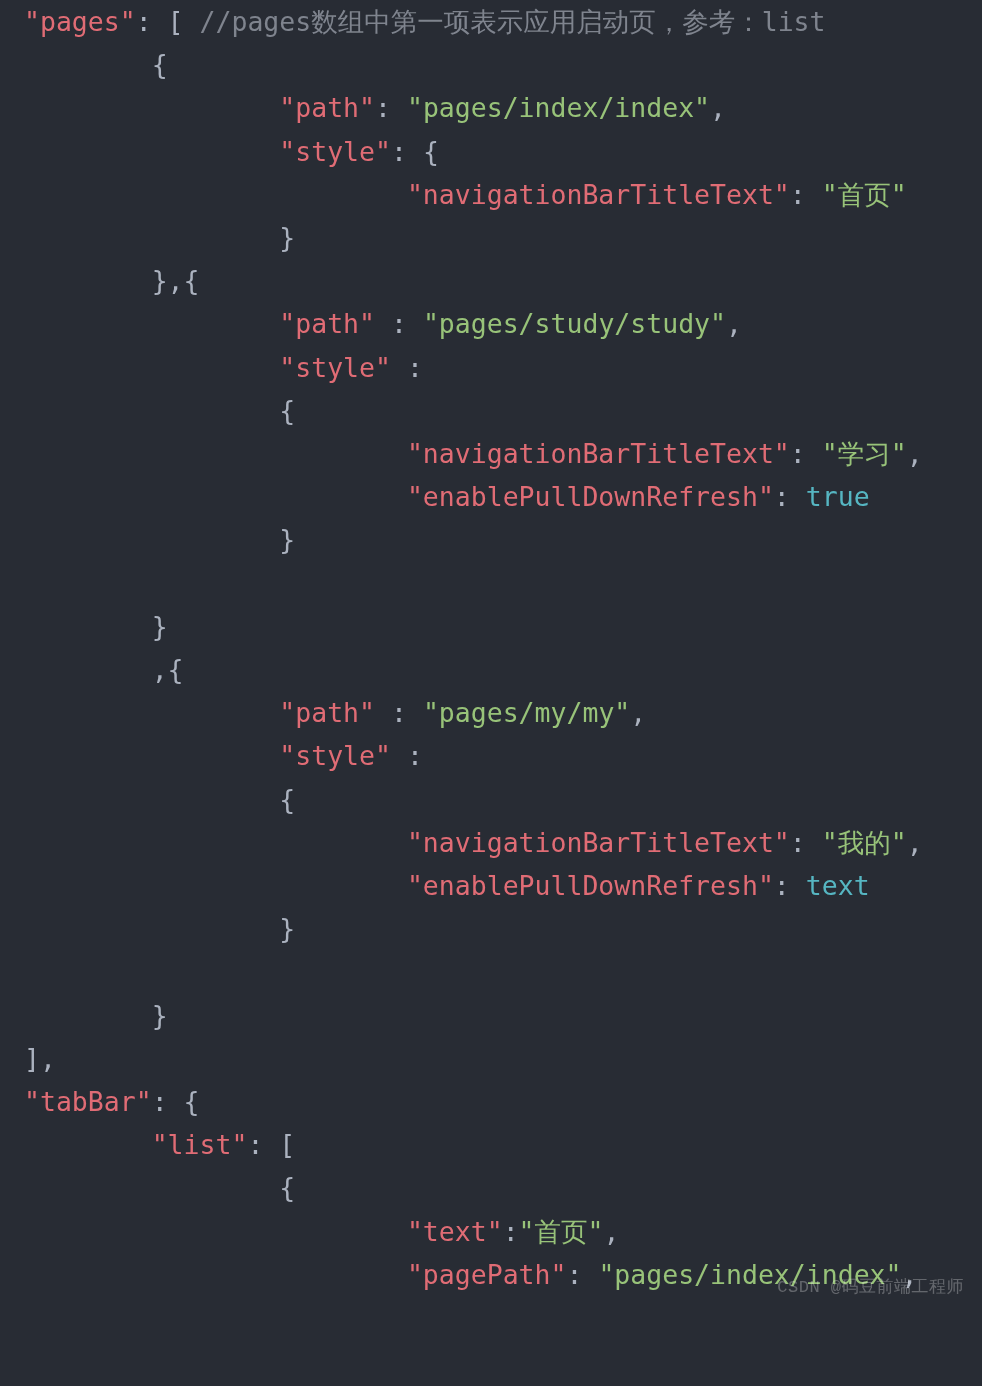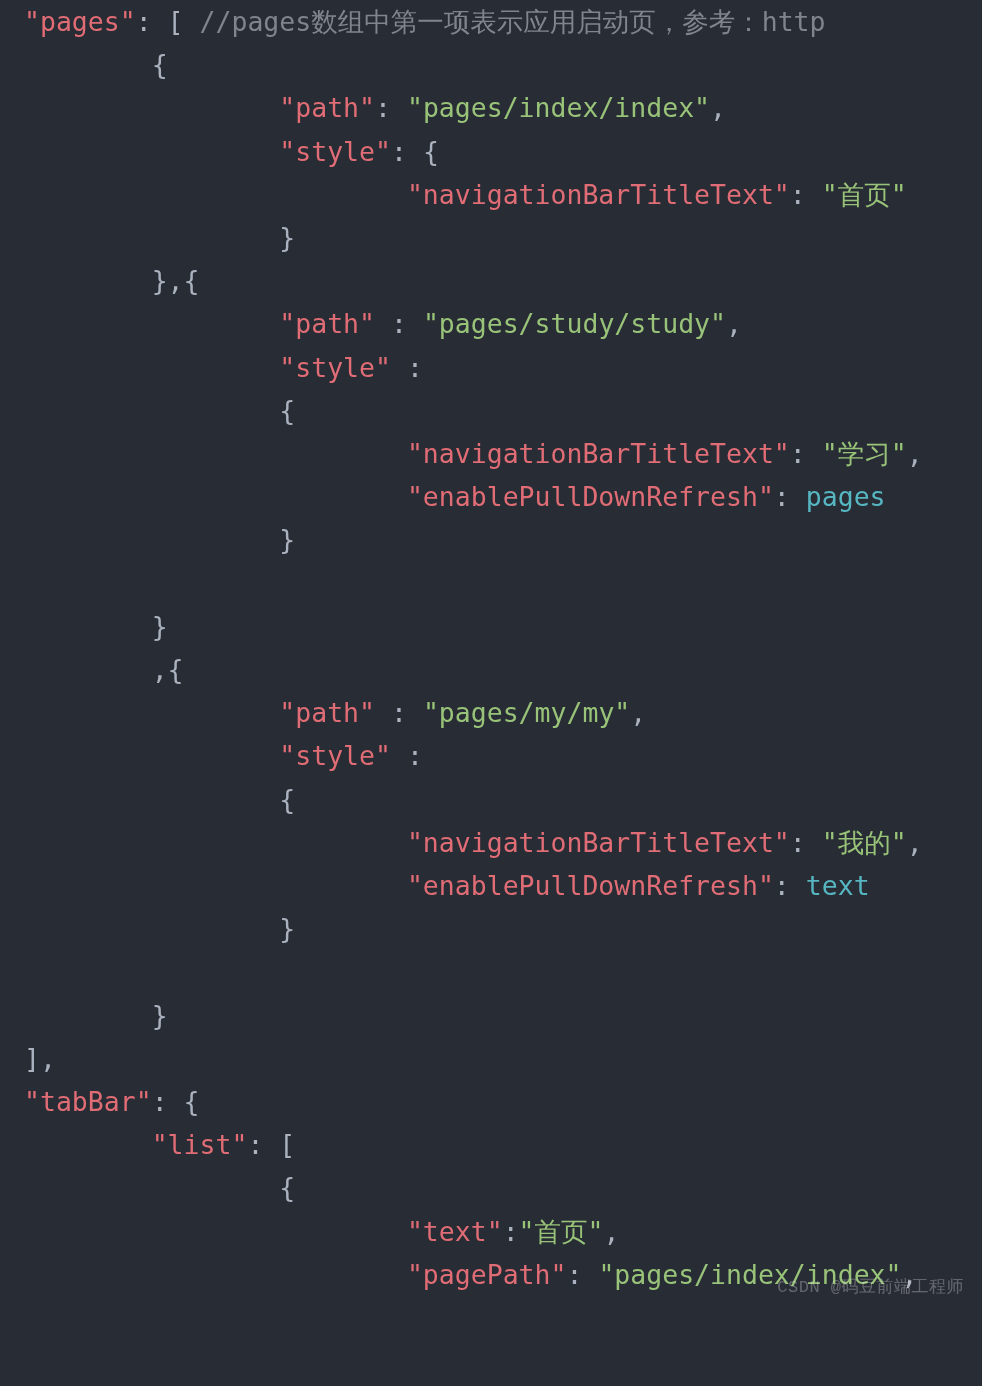--- a/index.html
+++ b/index.html
@@ -27,32 +27,32 @@
     font-family:Liberation Mono, monospace;
     font-size:17px;
     letter-spacing:0.5px;
     user-select:none;
     pointer-events:none;
   }
 </style>
 </head>
 <body>
 
-<pre id="code"><span><span class="k">"pages"</span><span class="p">: [ </span><span class="c">//pages数组中第一项表示应用启动页，参考：http</span></span>
+<pre id="code"><span><span class="k">"pages"</span><span class="p">: [ </span><span class="c">//pages数组中第一项表示应用启动页，参考：list</span></span>
 <span>        <span class="p">{</span></span>
 <span>                <span class="k">"path"</span><span class="p">: </span><span class="s">"pages/index/index"</span><span class="p">,</span></span>
 <span>                <span class="k">"style"</span><span class="p">: {</span></span>
 <span>                        <span class="k">"navigationBarTitleText"</span><span class="p">: </span><span class="s">"首页"</span></span>
 <span>                <span class="p">}</span></span>
 <span>        <span class="p">},{</span></span>
 <span>                <span class="k">"path"</span><span class="p"> : </span><span class="s">"pages/study/study"</span><span class="p">,</span></span>
 <span>                <span class="k">"style"</span><span class="p"> :</span></span>
 <span>                <span class="p">{</span></span>
 <span>                        <span class="k">"navigationBarTitleText"</span><span class="p">: </span><span class="s">"学习"</span><span class="p">,</span></span>
-<span>                        <span class="k">"enablePullDownRefresh"</span><span class="p">: </span><span class="b">pages</span></span>
+<span>                        <span class="k">"enablePullDownRefresh"</span><span class="p">: </span><span class="b">true</span></span>
 <span>                <span class="p">}</span></span>
 <span><span class="p"></span></span>
 <span>        <span class="p">}</span></span>
 <span>        <span class="p">,{</span></span>
 <span>                <span class="k">"path"</span><span class="p"> : </span><span class="s">"pages/my/my"</span><span class="p">,</span></span>
 <span>                <span class="k">"style"</span><span class="p"> :</span></span>
 <span>                <span class="p">{</span></span>
 <span>                        <span class="k">"navigationBarTitleText"</span><span class="p">: </span><span class="s">"我的"</span><span class="p">,</span></span>
 <span>                        <span class="k">"enablePullDownRefresh"</span><span class="p">: </span><span class="b">text</span></span>
 <span>                <span class="p">}</span></span>

